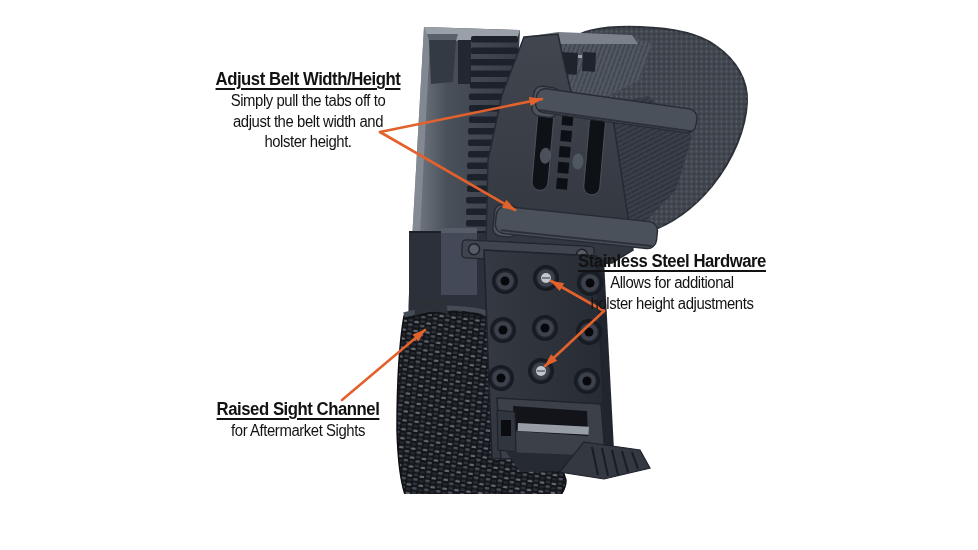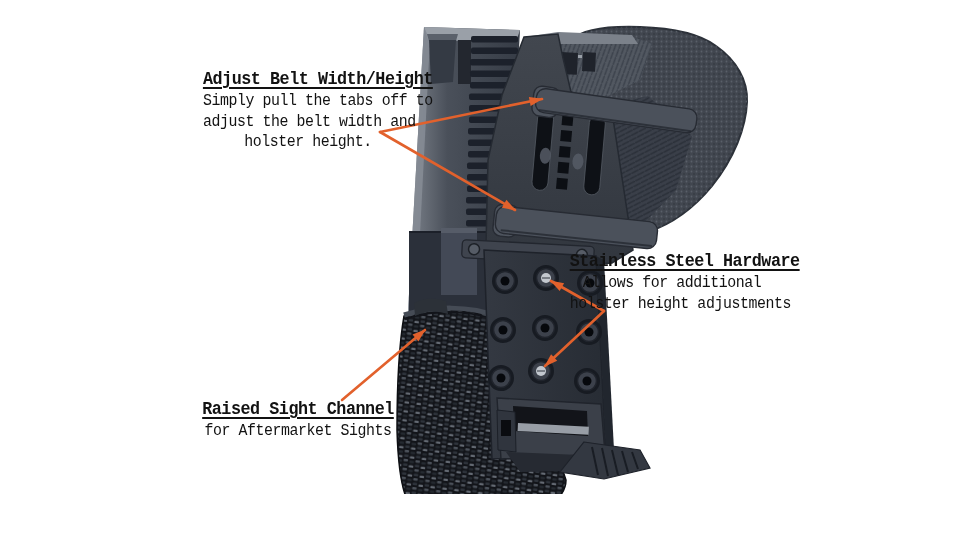--- a/index.html
+++ b/index.html
@@ -1,18 +1,18 @@
 <!DOCTYPE html>
 <html><head>
 <meta charset="utf-8">
 <style>
   html,body{margin:0;padding:0;background:#fff;}
   .stage{
     position:relative;width:978px;height:494px;background:#ffffff;
-    overflow:hidden;font-family:Liberation Mono, monospace;
+    overflow:hidden;font-family:Liberation Sans, sans-serif;
   }
   .artwork{position:absolute;left:0;top:0;width:978px;height:550px;}
   .callout{
     position:absolute;text-align:center;color:#121212;
     transform:scaleX(0.93);transform-origin:center top;
   }
   .callout .title{
     font-size:18px;font-weight:bold;letter-spacing:-0.5px;line-height:22px;
     text-decoration:underline;text-underline-offset:3px;text-decoration-thickness:2px;
     margin-bottom:1px;white-space:nowrap;

